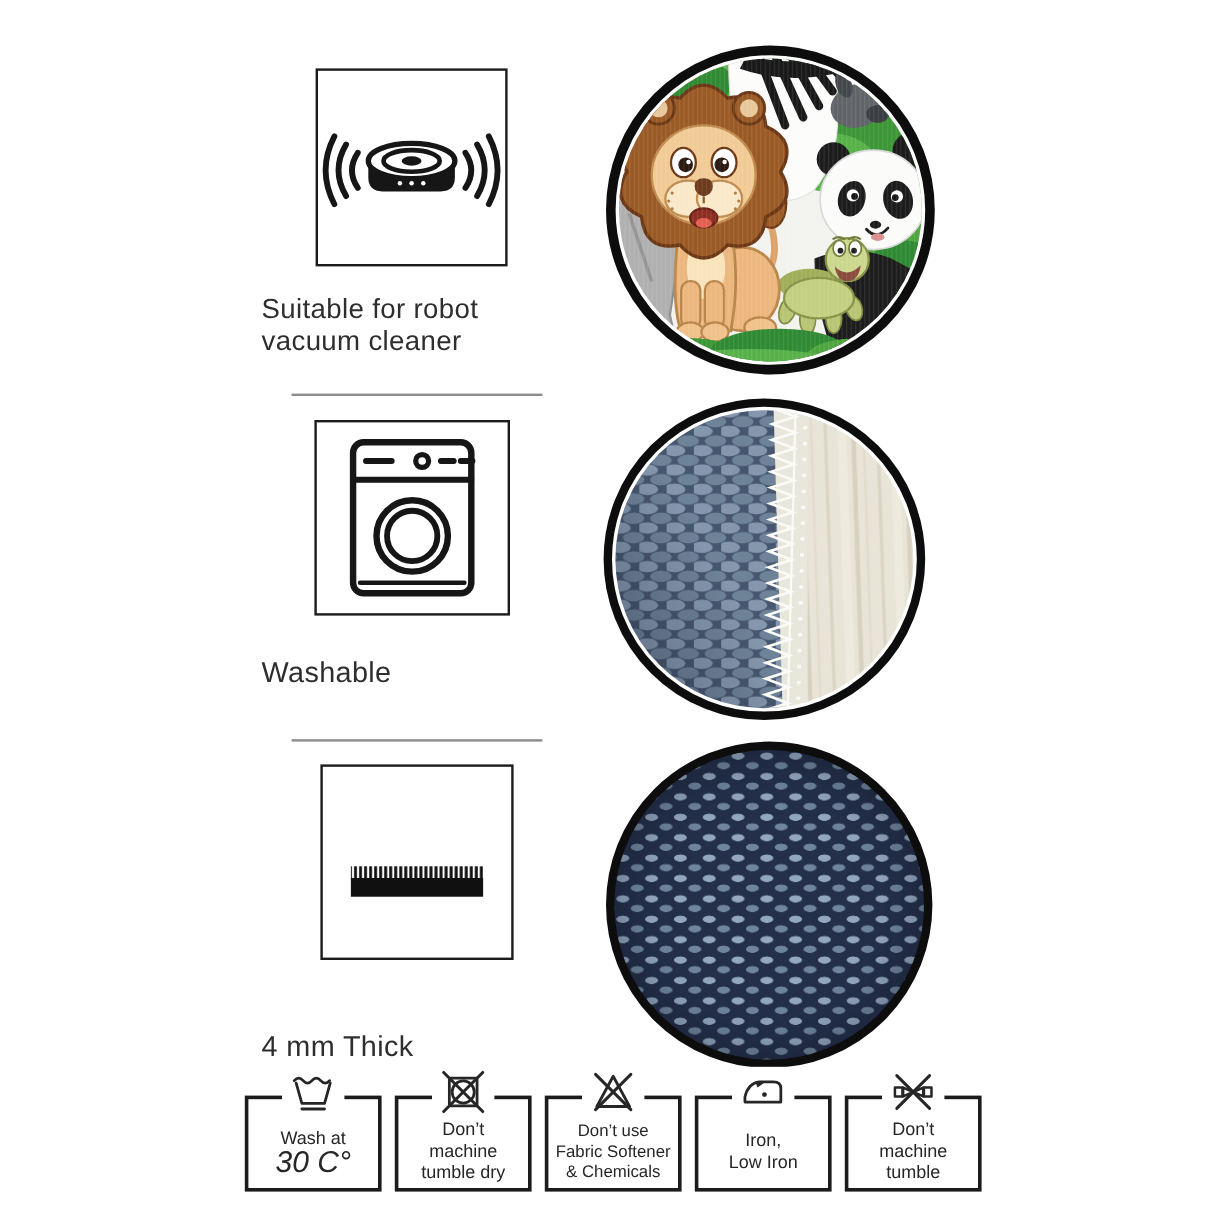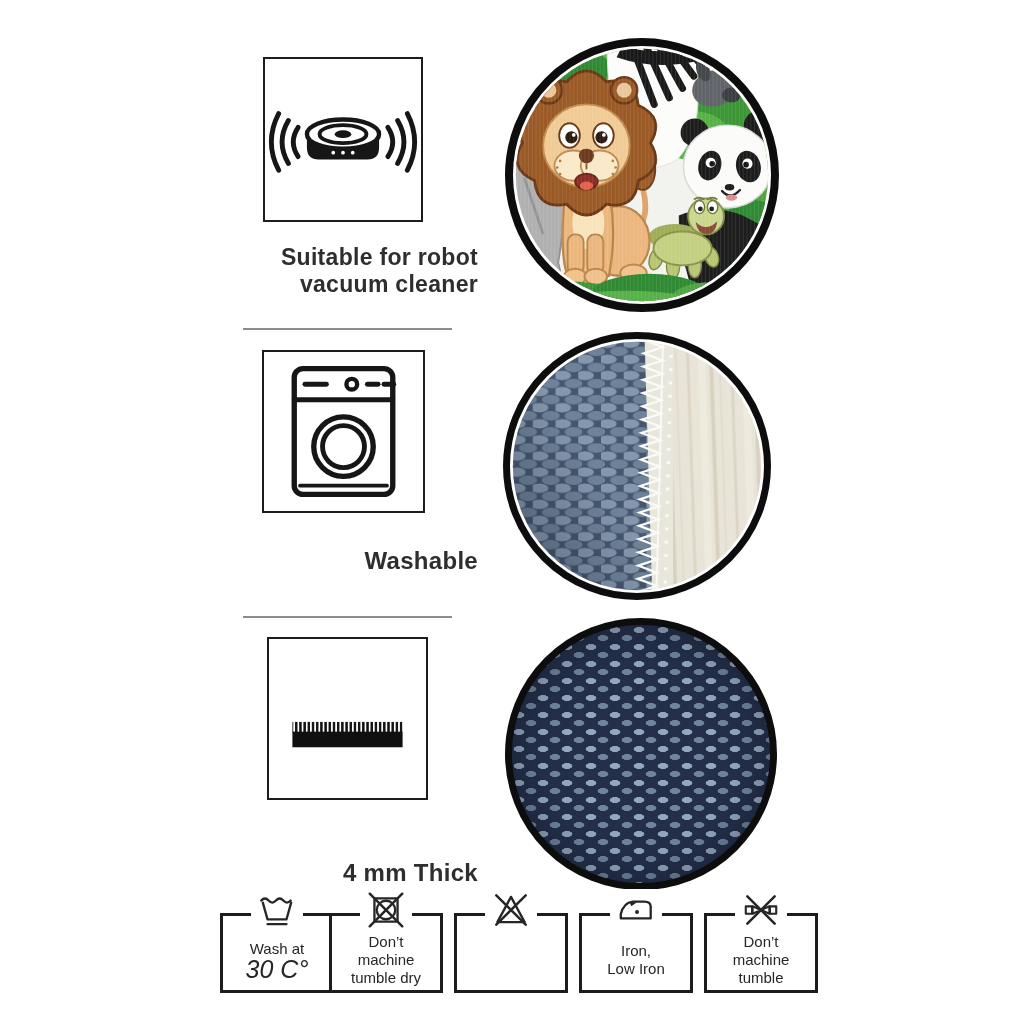--- a/index.html
+++ b/index.html
@@ -4,22 +4,22 @@
 <style>
   html,body{margin:0;padding:0;background:#ffffff;}
   .stage{position:relative;width:1024px;height:1024px;background:#ffffff;overflow:hidden;
          font-family:"Liberation Sans", sans-serif;color:#2b2b2b;}
   
   .feat-box{position:absolute;box-sizing:border-box;border:2.5px solid #1c1c1c;background:#fff;}
   #sq1{left:263px;top:57px;width:160px;height:165px;}
   #sq2{left:262px;top:350px;width:163px;height:163px;}
   #sq3{left:267px;top:637px;width:161px;height:163px;}
   .feat-box svg{display:block;width:100%;height:100%;}
-  .feat-label{position:absolute;left:218px;width:260px;text-align:right;
-              color:#2e2e2e;letter-spacing:.3px;font-weight:bold;}
+  .feat-label{position:absolute;left:218px;width:260px;text-align:left;
+              color:#2e2e2e;letter-spacing:.3px;}
   #lbl1{top:244px;font-size:23px;line-height:27px;}
   #lbl2{top:547px;font-size:24px;}
   #lbl3{top:859px;font-size:24px;}
   .divider{position:absolute;left:243px;width:209px;height:2px;background:#8c8c8c;}
   #div1{top:328px;}
   #div2{top:616px;}
   
   .photo-circle{position:absolute;box-sizing:border-box;border-radius:50%;overflow:hidden;background:#fff;}
   #c1{left:505px;top:38px;width:274px;height:274px;border:8px solid #0d0d0d;}
   #c2{left:503px;top:332px;width:268px;height:268px;border:7px solid #0d0d0d;}
@@ -28,21 +28,21 @@
       background-image:
         radial-gradient(9px 5px at 7px 5px, #93a7be 0%, #93a7be 55%, rgba(0,0,0,0) 63%),
         radial-gradient(9px 5px at 7px 5px, #6f859d 0%, #6f859d 55%, rgba(0,0,0,0) 63%);
       background-size:24px 17px,24px 17px;
       background-position:0 0,12px 8px;
       box-shadow:inset 0 0 46px rgba(8,12,26,.38);}
   .photo-circle svg{display:block;width:100%;height:100%;}
   
   .care-box{position:absolute;top:913px;width:114px;height:80px;box-sizing:border-box;
             border:3px solid #1c1c1c;background:#fff;}
-  #cb1{left:204px;margin-left:16px;} #cb2{left:329px;} #cb3{left:454px;} #cb4{left:579px;padding-left:42px;} #cb5{left:704px;}
+  #cb1{left:204px;} #cb2{left:329px;} #cb3{left:454px;} #cb4{left:579px;padding-left:42px;} #cb5{left:704px;}
   .care-icon{position:absolute;top:-27px;left:50%;transform:translateX(-50%);
              background:#fff;padding:0 4px;line-height:0;}
   .care-icon svg{width:44px;height:42px;display:block;}
   .care-label{position:absolute;left:0;right:0;top:0;bottom:0;display:flex;flex-direction:column;
               align-items:center;justify-content:center;padding-top:13px;
               font-size:15px;line-height:18px;color:#262626;text-align:center;}
   .care-label .big{font-size:25px;line-height:22px;font-style:italic;}
 </style>
 </head>
 <body>
@@ -313,20 +313,25 @@
     </div>
   </div>
 
   <div class="care-box" id="cb3">
     <span class="care-icon">
       <svg viewBox="0 0 40 40" fill="none" stroke="#262626" stroke-width="2.2" stroke-linecap="round" stroke-linejoin="round">
         <path d="M20,7.5 L33,31.5 H7 Z"></path>
         <path d="M6,6 L34,34 M34,6 L6,34" stroke-width="2.4"></path>
       </svg>
     </span>
+    <div class="care-label" style="font-size:14px;line-height:17px;">
+      <span>Don’t use</span>
+      <span>Fabric Softener</span>
+      <span>&amp; Chemicals</span>
+    </div>
   </div>
 
   <div class="care-box" id="cb4">
     <span class="care-icon">
       <svg viewBox="0 0 40 40" fill="none" stroke="#262626" stroke-width="2.2" stroke-linecap="round" stroke-linejoin="round">
         <path d="M5.5,28 H34 V17 Q34,12 28,12 H17 Q8,13 5.5,24 Z"></path>
         <path d="M14,12.5 L21,12.5 L15.5,16.5 Z" fill="#262626" stroke="none"></path>
         <circle cx="21" cy="22" r="1.9" fill="#262626" stroke="none"></circle>
       </svg>
     </span>

